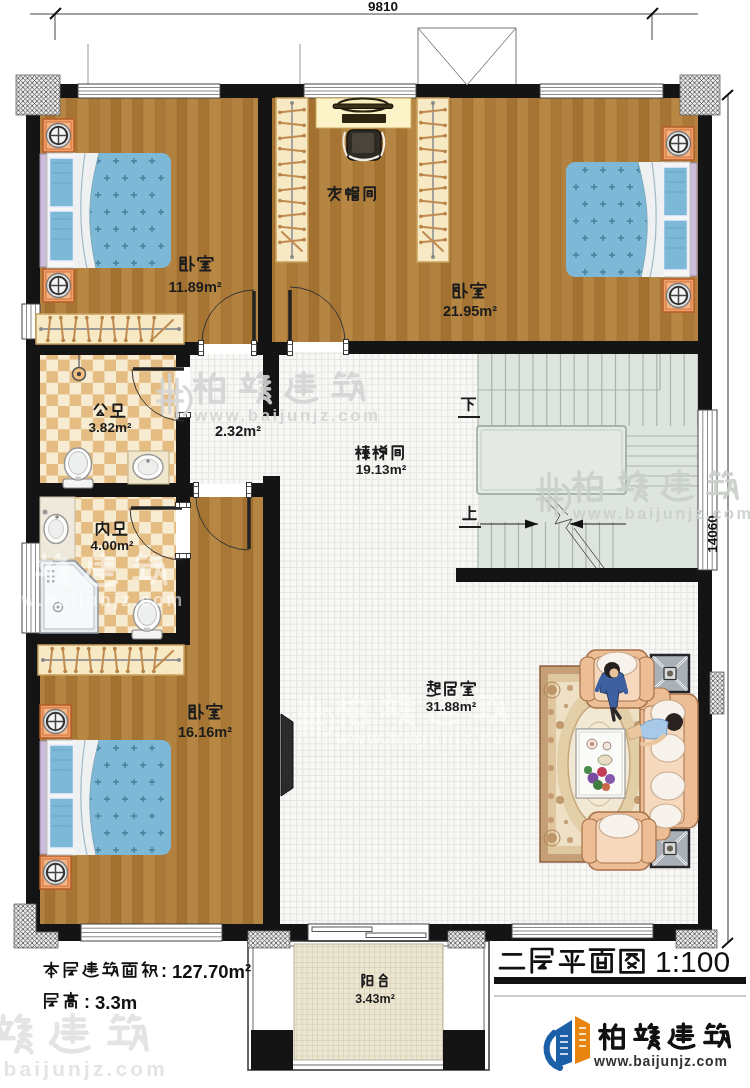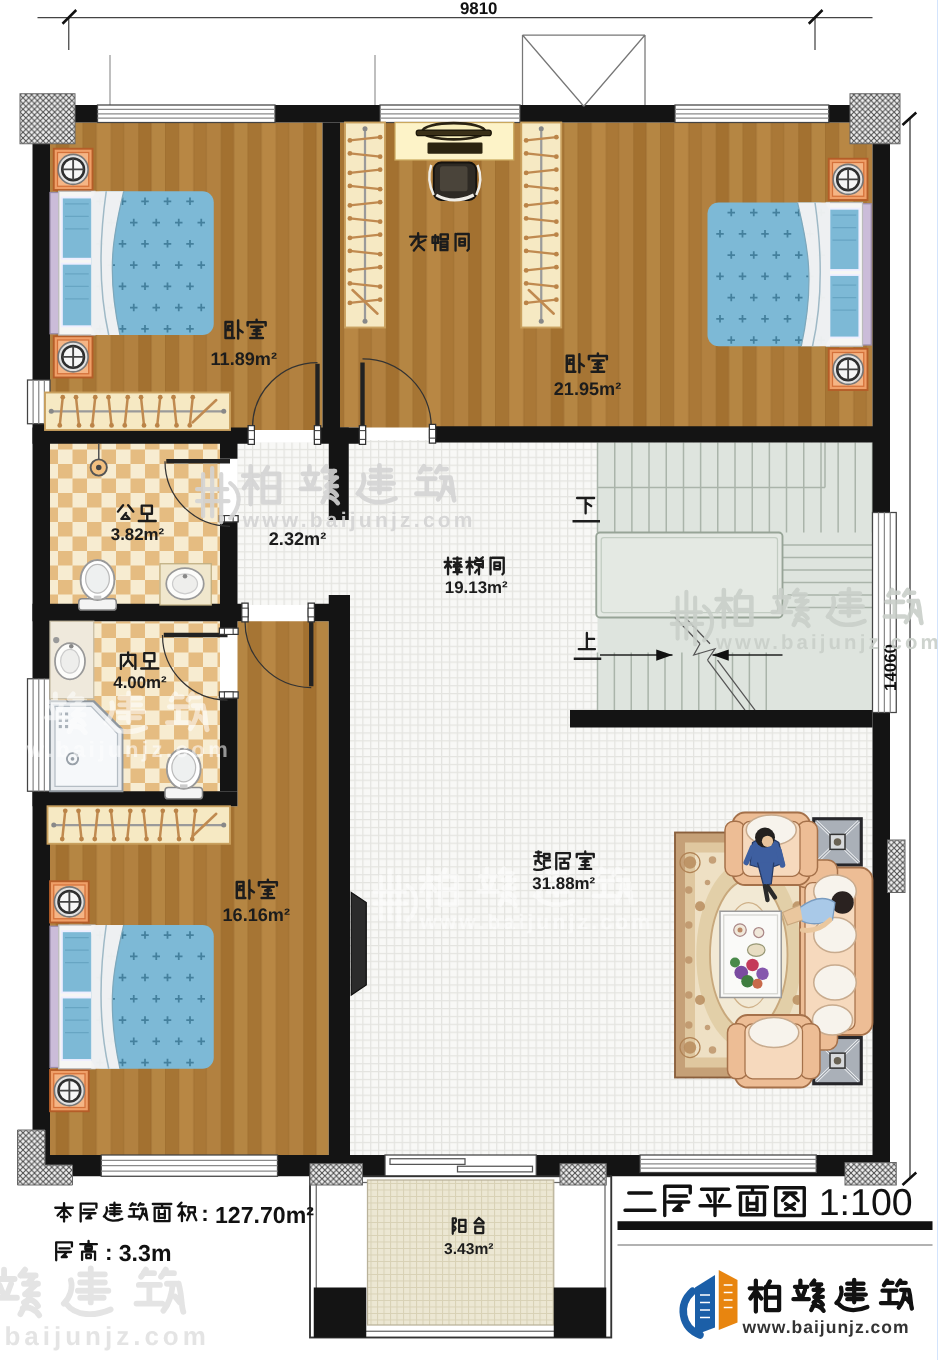--- a/index.html
+++ b/index.html
@@ -1,14 +1,14 @@
 <!DOCTYPE html>
 <html><head><meta charset="utf-8"><style>
 html,body{margin:0;padding:0;background:#fff;}
-#page{position:relative;width:750px;height:1088px;background:#3b82f6;overflow:hidden;font-family:"Liberation Sans",sans-serif;}
+#page{position:relative;width:750px;height:1088px;background:#22c55e;overflow:hidden;font-family:"Liberation Sans",sans-serif;}
 svg{display:block;}
 </style></head><body>
 <div id="page">
 <svg width="750" height="1088" viewBox="0 0 750 1088">
 <defs>
 <pattern id="wood" width="66" height="400" patternUnits="userSpaceOnUse">
   <rect width="66" height="400" fill="#ae7c3e"></rect>
   <rect x="0" width="11" height="400" fill="#a67534"></rect>
   <rect x="11" width="12" height="400" fill="#b88744"></rect>
   <rect x="23" width="10" height="400" fill="#aa7837"></rect>

